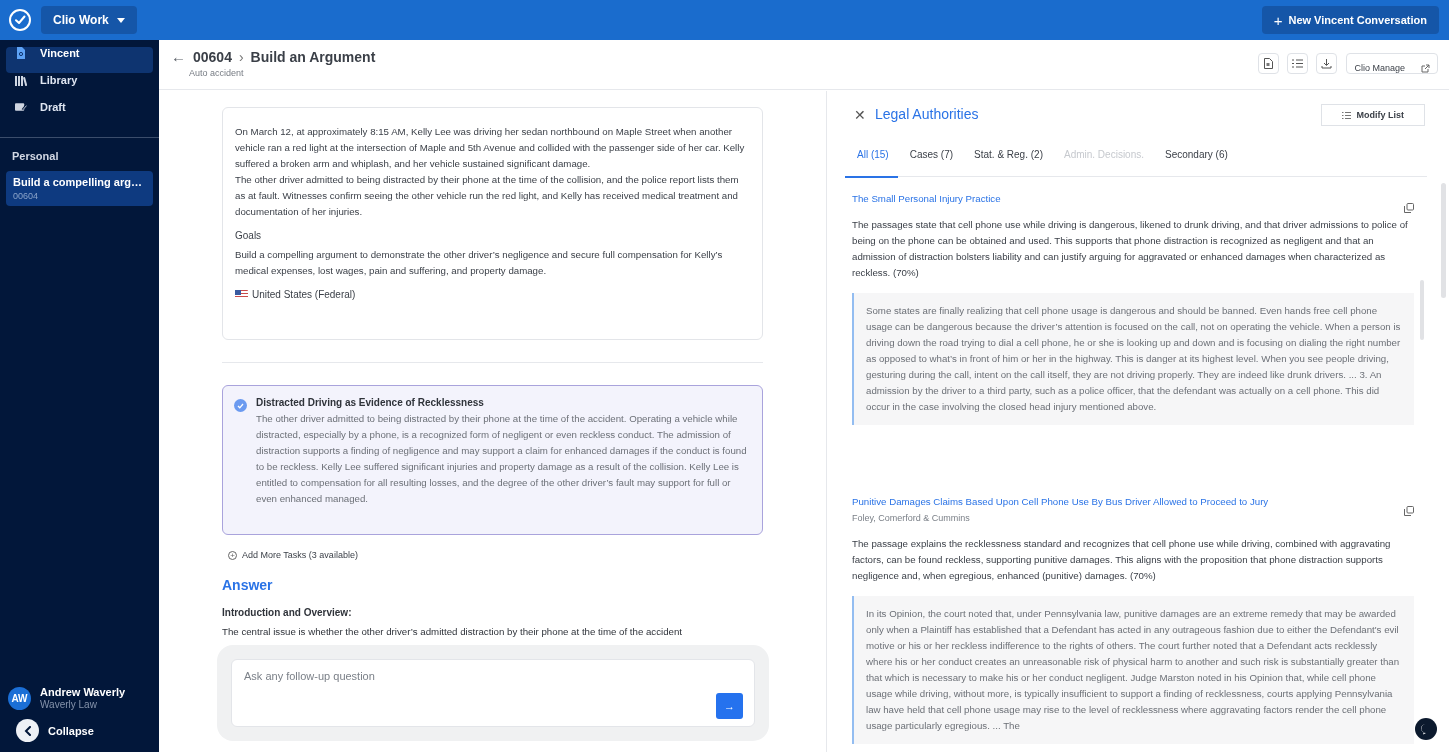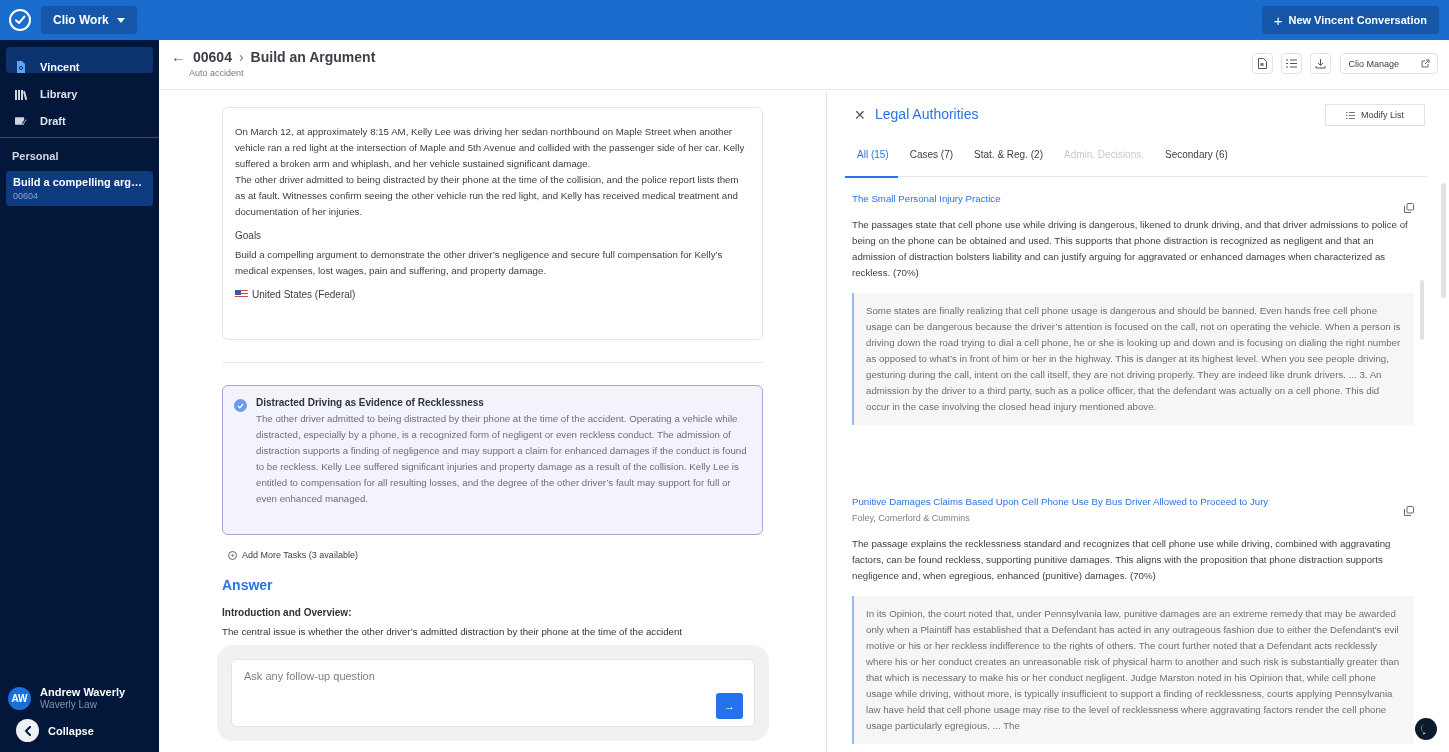--- a/index.html
+++ b/index.html
@@ -10,21 +10,21 @@
   .topbar { position: absolute; left: 0; top: 0; width: 1449px; height: 40px; background: #1a6ccd; display: flex; align-items: center; }
   .logo { width: 22px; height: 22px; margin-left: 9px; border-radius: 50%; border: 2.5px solid #fff; display: flex; align-items: center; justify-content: center; }
   .logo svg { width: 12px; height: 12px; }
   .workspace-btn { margin-left: 10px; height: 28px; padding: 0 12px; background: #1556a8; border-radius: 4px; color: #fff; font-weight: bold; font-size: 12px; display: flex; align-items: center; gap: 6px; }
   .workspace-btn .caret { width: 0; height: 0; border-left: 4px solid transparent; border-right: 4px solid transparent; border-top: 5px solid #fff; margin-left: 2px; }
   .new-conv-btn { position: absolute; right: 10px; top: 6px; height: 28px; padding: 0 12px; background: #1556a8; border-radius: 4px; color: #fff; font-weight: bold; font-size: 11px; display: flex; align-items: center; gap: 6px; }
   .new-conv-btn .plus { font-size: 15px; font-weight: normal; line-height: 1; }
 
   
   .sidebar { position: absolute; left: 0; top: 40px; width: 159px; height: 712px; background: #02173a; color: #fff; }
-  .nav-item { margin: 7px 6px 0 6px; height: 26px; display: flex; align-items: flex-end; padding-left: 9px; font-size: 11px; font-weight: bold; color: #dfe6f2; border-radius: 4px; }
+  .nav-item { margin: 7px 6px 0 6px; height: 26px; display: flex; align-items: flex-start; padding-left: 9px; font-size: 11px; font-weight: bold; color: #dfe6f2; border-radius: 4px; }
   .nav-item.active { background: #0e3470; color: #fff; }
   .nav-item + .nav-item { margin-top: 1px; }
   .nav-icon { width: 12px; height: 12px; margin-right: 13px; display: inline-flex; align-items: center; justify-content: center; }
   .sidebar-divider { margin-top: 10px; height: 1px; background: #3b4d6b; }
   .recents-label { margin: 12px 0 0 12px; font-size: 11px; color: #d2d8e4; font-weight: bold; }
   .recent-item { margin: 9px 6px 0 6px; background: #0e3a80; border-radius: 4px; padding: 5px 6px 5px 7px; }
   .recent-title { font-size: 11px; font-weight: bold; color: #fff; white-space: nowrap; overflow: hidden; text-overflow: ellipsis; }
   .recent-sub { font-size: 9px; color: #8aa3c9; margin-top: 3px; }
   .user-row { position: absolute; left: 8px; bottom: 42px; display: flex; align-items: center; gap: 9px; }
   .avatar { width: 23px; height: 23px; border-radius: 50%; background: #1b6fd6; color: #fff; font-size: 10px; font-weight: bold; display: flex; align-items: center; justify-content: center; }
@@ -35,21 +35,21 @@
   .collapse-label { font-size: 11px; font-weight: bold; color: #fff; }
 
   
   .main-header { position: absolute; left: 159px; top: 40px; width: 1290px; height: 50px; border-bottom: 1px solid #e6e8ec; background: #fff; }
   .crumbs { position: absolute; left: 12px; top: 8px; display: flex; align-items: center; gap: 7px; font-size: 14px; font-weight: bold; color: #3a3f47; }
   .crumbs .back { font-weight: normal; font-size: 15px; color: #5b6068; }
   .crumbs .sep { font-weight: normal; color: #777; font-size: 14px; }
   .subtitle { position: absolute; left: 30px; top: 28px; font-size: 9px; color: #777c84; }
   .hdr-icons { position: absolute; right: 11px; top: 13px; display: flex; gap: 8px; }
   .icon-btn { width: 21px; height: 21px; border: 1px solid #dfe2e7; border-radius: 4px; display: flex; align-items: center; justify-content: center; background: #fff; }
-  .clio-manage { height: 21px; padding: 0 7px; border: 1px solid #dfe2e7; border-radius: 4px; display: flex; align-items: center; gap: 22px; font-size: 9px; color: #3a3f47; margin-left: 1px; }
+  .clio-manage { height: 21px; padding: 0 7px; border: 1px solid #dfe2e7; border-radius: 4px; display: flex; align-items: flex-end; gap: 16px; font-size: 9px; color: #3a3f47; margin-left: 1px; }
 
   
   .content { position: absolute; left: 159px; top: 91px; width: 667px; height: 661px; background: #fff; overflow: hidden; }
   .fact-card { position: absolute; left: 63px; top: 16px; width: 541px; height: 233px; border: 1px solid #e3e5e9; border-radius: 6px; padding: 10px 12px; }
   .card-heading { font-size: 10px; color: #3a3f47; }
   .card-body { font-size: 9.7px; line-height: 16px; color: #3a3f47; margin-top: 6px; }
   .goals-heading { margin-top: 10px; }
   .jurisdiction { margin-top: 10px; font-size: 10px; color: #3a3f47; display: flex; align-items: center; gap: 4px; }
   .flag { width: 13px; height: 9px; background: repeating-linear-gradient(#c94b4b 0 1.5px, #fff 1.5px 3px); position: relative; border-radius: 1px; }
   .flag::before { content: ""; position: absolute; left: 0; top: 0; width: 6px; height: 5px; background: #3a5ba0; }
@@ -66,21 +66,21 @@
   .composer-wrap { position: absolute; left: 58px; top: 554px; width: 552px; height: 96px; background: #f0f1f2; border-radius: 16px; padding: 14px; }
   .composer { width: 100%; height: 100%; background: #fff; border: 1px solid #e3e5e9; border-radius: 6px; position: relative; }
   .composer-input { position: absolute; left: 12px; top: 10px; width: 470px; border: none; outline: none; font-size: 11px; color: #3a3f47; font-family: "Liberation Sans", sans-serif; background: transparent; }
   .composer-input::placeholder { color: #7b8088; }
   .send-btn { position: absolute; right: 11px; bottom: 7px; width: 27px; height: 26px; background: #2572ee; border-radius: 3px; display: flex; align-items: center; justify-content: center; color: #fff; font-size: 11px; }
 
   
   .panel { position: absolute; left: 826px; top: 91px; width: 623px; height: 661px; border-left: 1px solid #e6e8ec; background: #fff; overflow: hidden; }
   .panel-close { position: absolute; left: 27px; top: 16px; font-size: 14px; color: #555; }
   .panel-title { position: absolute; left: 48px; top: 15px; font-size: 14px; color: #2a73e6; }
-  .modify-btn { position: absolute; right: 24px; top: 13px; height: 22px; padding: 0 20px; border: 1px solid #dfe2e7; border-radius: 0; font-size: 9px; color: #3a3f47; display: flex; align-items: center; gap: 6px; }
+  .modify-btn { position: absolute; right: 24px; top: 13px; height: 22px; padding: 0 20px; border: 1px solid #dfe2e7; border-radius: 0; font-size: 9px; color: #3a3f47; display: flex; align-items: center; gap: 6px; font-weight: bold; }
   .tabs { position: absolute; left: 18px; top: 52px; width: 582px; height: 34px; border-bottom: 1px solid #e6e8ec; display: flex; }
   .tab { padding: 6px 0 0 0; font-size: 10px; color: #3a3f47; margin-right: 21px; position: relative; height: 34px; }
   .tab:first-child { padding-left: 12px; padding-right: 9px; margin-right: 12px; }
   .tab.active { color: #2a73e6; }
   .tab.active::after { content: ""; position: absolute; left: 0; right: 0; bottom: -1px; height: 2px; background: #2a73e6; }
   .tab.disabled { color: #c6c9ce; }
   .panel-scroll { position: absolute; left: 0; top: 88px; width: 600px; height: 573px; }
   .auth { position: absolute; left: 25px; width: 562px; }
   .auth-title { font-size: 9.7px; color: #2a73e6; }
   .auth-meta { font-size: 9px; color: #7b8088; margin-top: 6px; }

